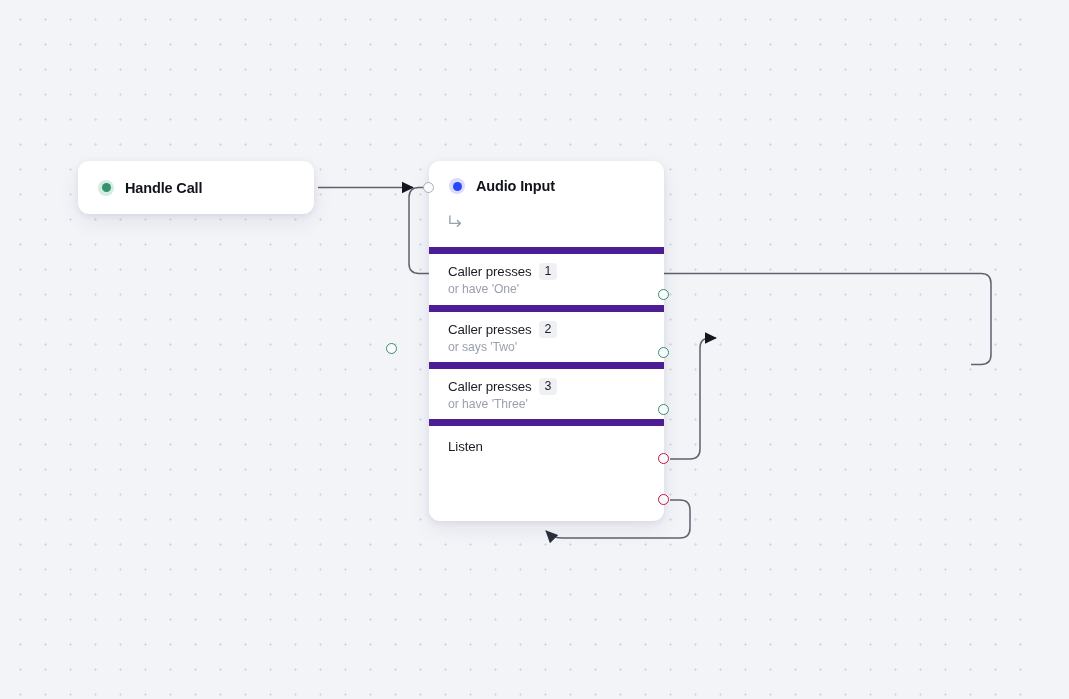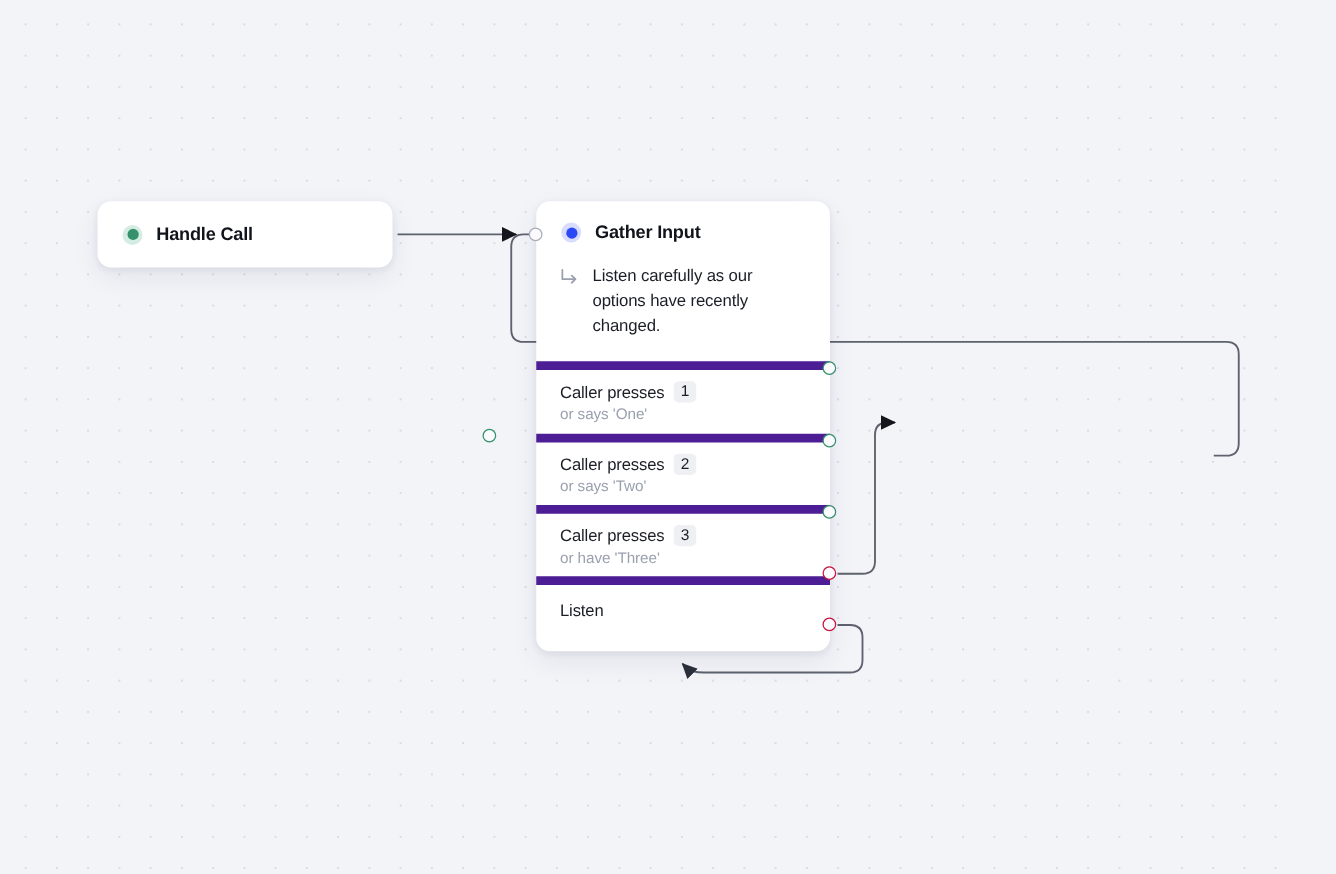--- a/index.html
+++ b/index.html
@@ -174,37 +174,36 @@
     </div>
     <div class="handle green" style="left:308px; top:182px;"></div>
   </div>
 
   <div class="node" style="left:429px; top:161px; width:235px; height:360px;">
 
     <div class="node-head" style="height:50px; padding:0 18px 0 20px;">
       <span class="dot-wrap blue">
         <span class="dot-core blue"></span>
       </span>
-      <span class="node-title">Gather Input</span>
+      <span class="node-title">Audio Input</span>
     </div>
 
     <div class="node-desc" style="padding-bottom:18px;">
       <svg class="desc-icon" viewBox="0 0 16 16">
         <path d="M2,2 L2,10 L13,10" fill="none" stroke="#9aa0ae" stroke-width="1.5" stroke-linecap="round" stroke-linejoin="round"></path>
         <path d="M10,7 L13.2,10 L10,13" fill="none" stroke="#9aa0ae" stroke-width="1.5" stroke-linecap="round" stroke-linejoin="round"></path>
       </svg>
-      <span class="desc-text">Listen carefully as our options have recently changed.</span>
     </div>
 
     <div class="opt-row" style="height:58px;">
       <div class="opt-main">
         <span>Caller presses</span>
         <span class="opt-badge">1</span>
       </div>
-      <div class="opt-sub">or says 'One'</div>
+      <div class="opt-sub">or have 'One'</div>
     </div>
 
     <div class="opt-row" style="height:57px;">
       <div class="opt-main">
         <span>Caller presses</span>
         <span class="opt-badge">2</span>
       </div>
       <div class="opt-sub">or says 'Two'</div>
     </div>
 

